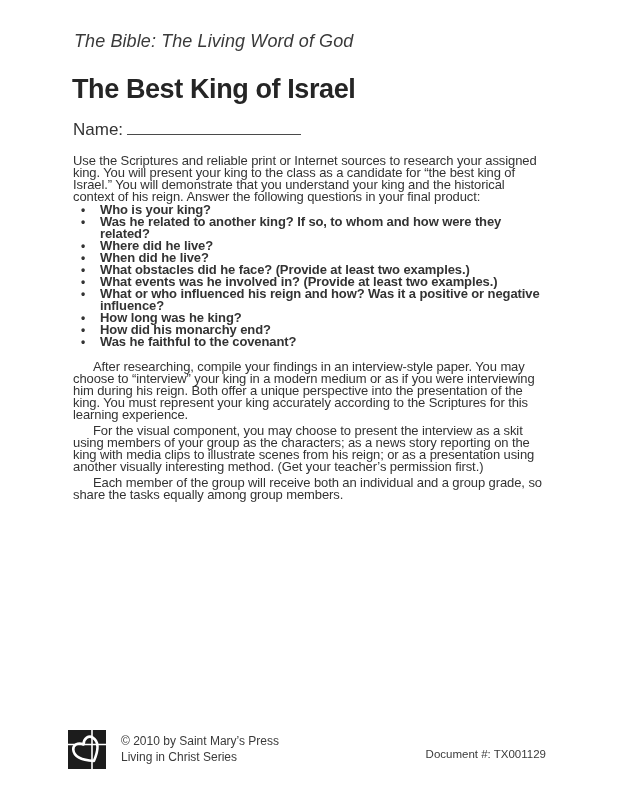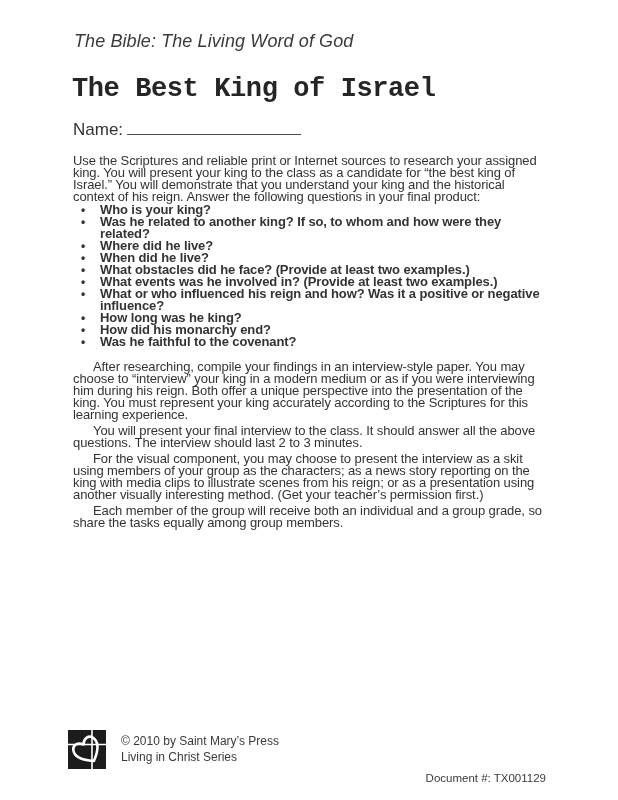--- a/index.html
+++ b/index.html
@@ -19,21 +19,20 @@
     position: absolute; left: 74px; top: 31px;
     font-size: 18px; font-style: italic;
     color: #3a3a3a;
     letter-spacing: 0.1px;
   }
   .doc-title {
     position: absolute; left: 72px; top: 74px;
     font-size: 27px; font-weight: bold;
     color: #252525;
     letter-spacing: -0.4px;
-    font-family: Liberation Mono, monospace;
   }
   .name-row {
     position: absolute; left: 73px; top: 120px;
     font-size: 17px; color: #333;
   }
   .name-blank {
     display: inline-block;
     width: 174px; height: 13px;
     border-bottom: 1px solid #4a4a4a;
     margin-left: 4px;
@@ -69,21 +68,21 @@
     position: absolute; left: 68px; top: 729px;
     width: 39px; height: 41px;
   }
   .footer-text {
     position: absolute; left: 121px; top: 733px;
     font-size: 12px; line-height: 16px;
     color: #3a3a3a;
   }
   .doc-number {
     position: absolute; right: 72px; top: 748px;
-    font-size: 11.5px; color: #3a3a3a; margin-top: 24px;
+    font-size: 11.5px; color: #3a3a3a;
   }
 </style>
 </head>
 <body>
 
 <div class="page">
 
   <div class="series-header">The Bible: The Living Word of God</div>
 
   <h1 class="doc-title">The Best King of Israel</h1>
@@ -104,21 +103,20 @@
       <li>What obstacles did he face? (Provide at least two examples.)</li>
       <li>What events was he involved in? (Provide at least two examples.)</li>
       <li>What or who influenced his reign and how? Was it a positive or negative influence?</li>
       <li>How long was he king?</li>
       <li>How did his monarchy end?</li>
       <li>Was he faithful to the covenant?</li>
     </ul>
 
     <div class="paragraphs">
       <p>After researching, compile your findings in an interview-style paper. You may choose to “interview” your king in a modern medium or as if you were interviewing him during his reign. Both offer a unique perspective into the presentation of the king. You must represent your king accurately according to the Scriptures for this learning experience.</p>
-      <p>You will present your final interview to the class. It should answer all the above questions. The interview should last 2 to 3 minutes.</p>
       <p>For the visual component, you may choose to present the interview as a skit using members of your group as the characters; as a news story reporting on the king with media clips to illustrate scenes from his reign; or as a presentation using another visually interesting method. (Get your teacher’s permission first.)</p>
       <p>Each member of the group will receive both an individual and a group grade, so share the tasks equally among group members.</p>
     </div>
 
   </div>
 
   <div class="footer-logo">
     <svg width="39" height="41" viewBox="0 0 39 41" xmlns="http://www.w3.org/2000/svg">
       <rect x="0" y="1" width="38" height="39" fill="#1c1c1c"></rect>
       <line x1="24" y1="0" x2="24" y2="41" stroke="#ffffff" stroke-width="1.6"></line>

